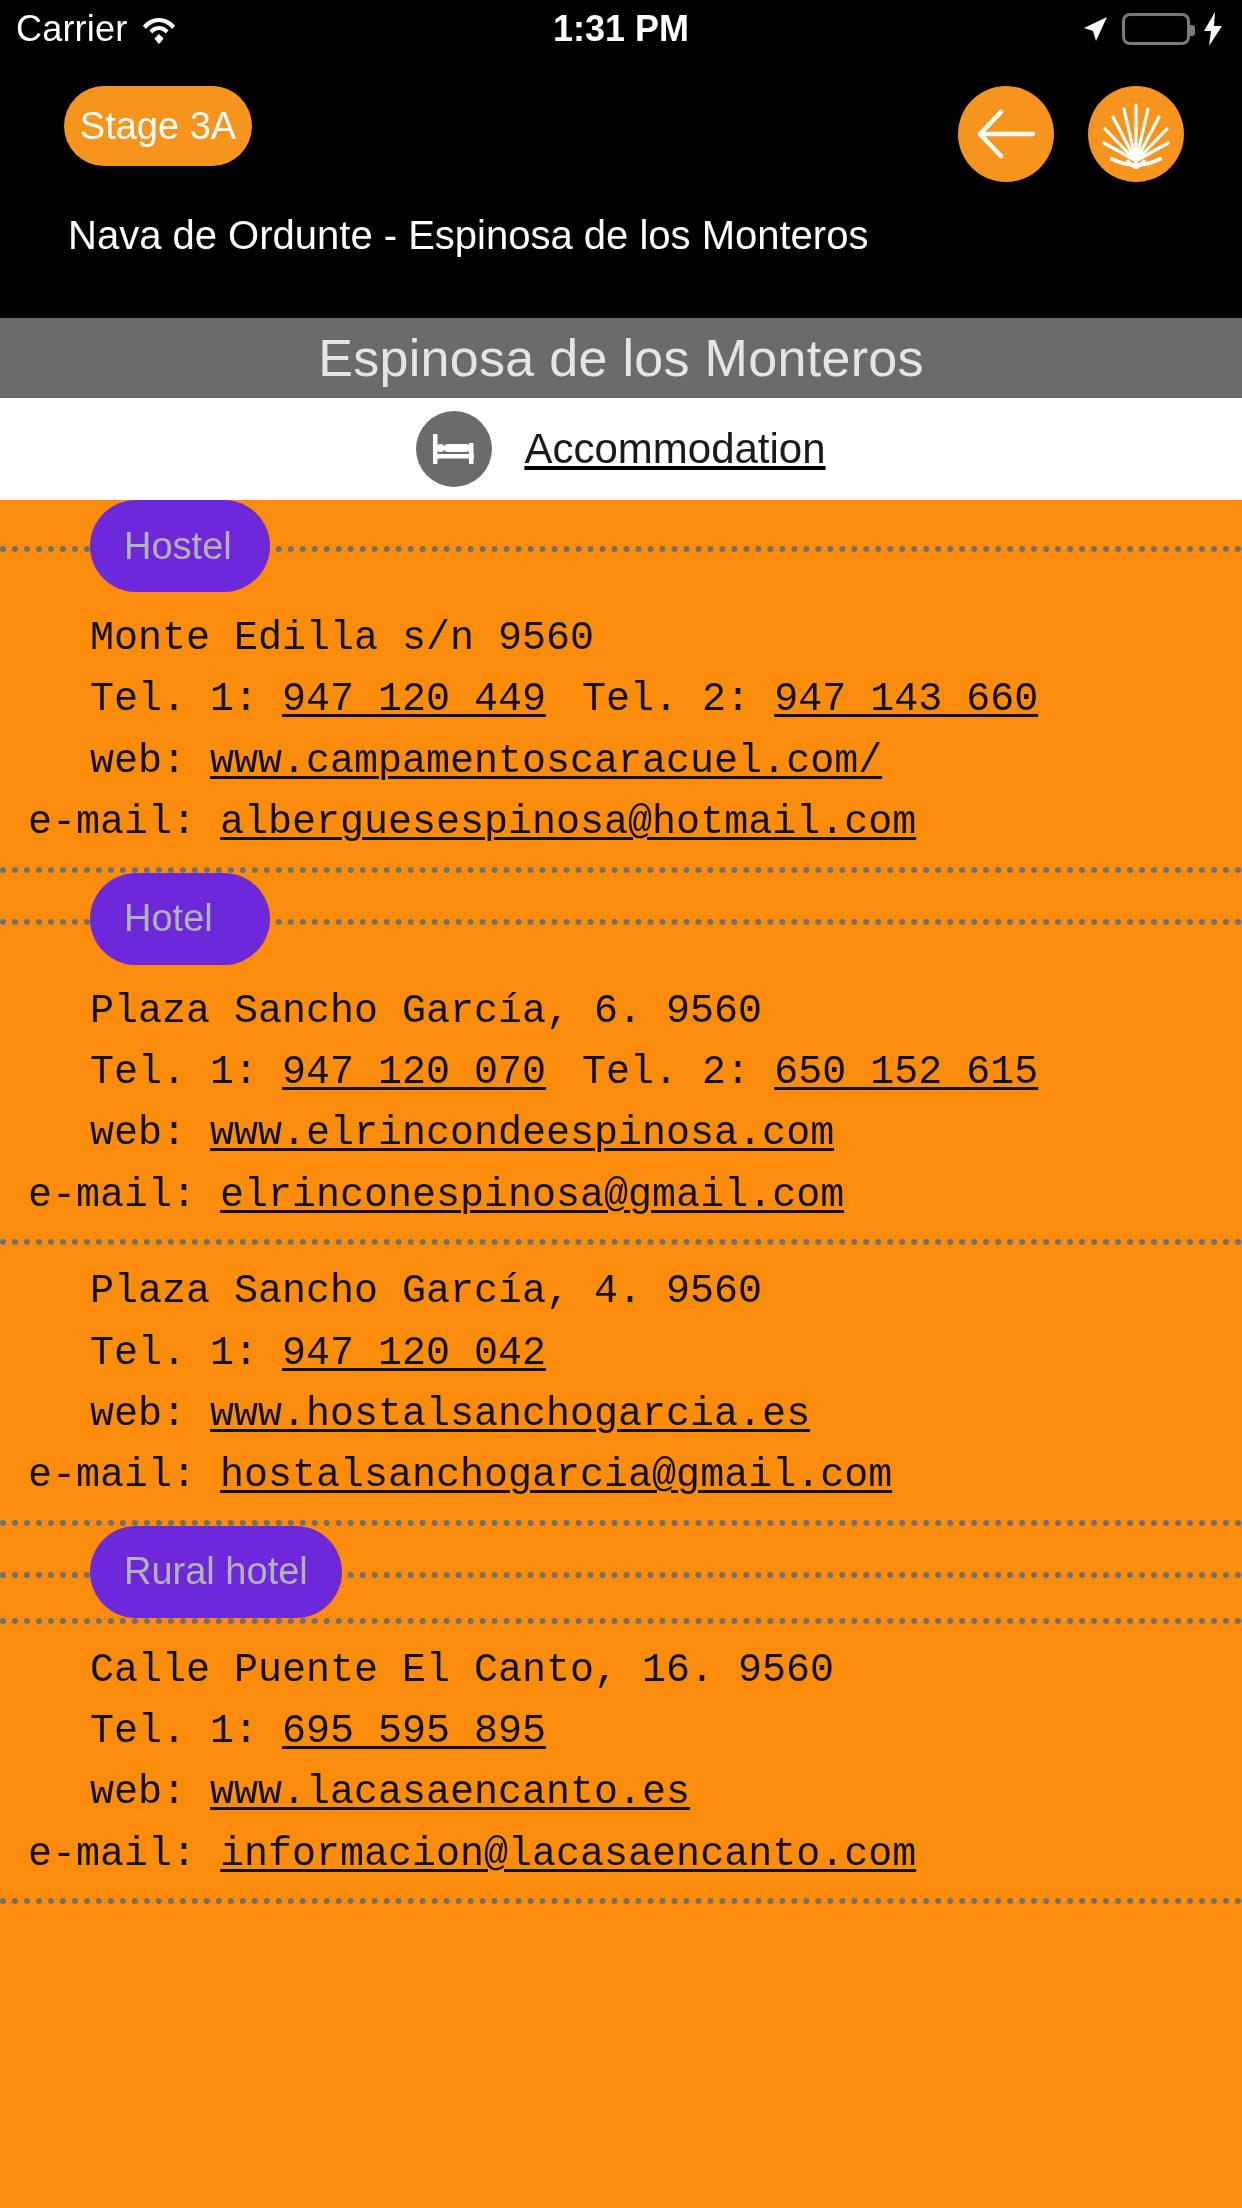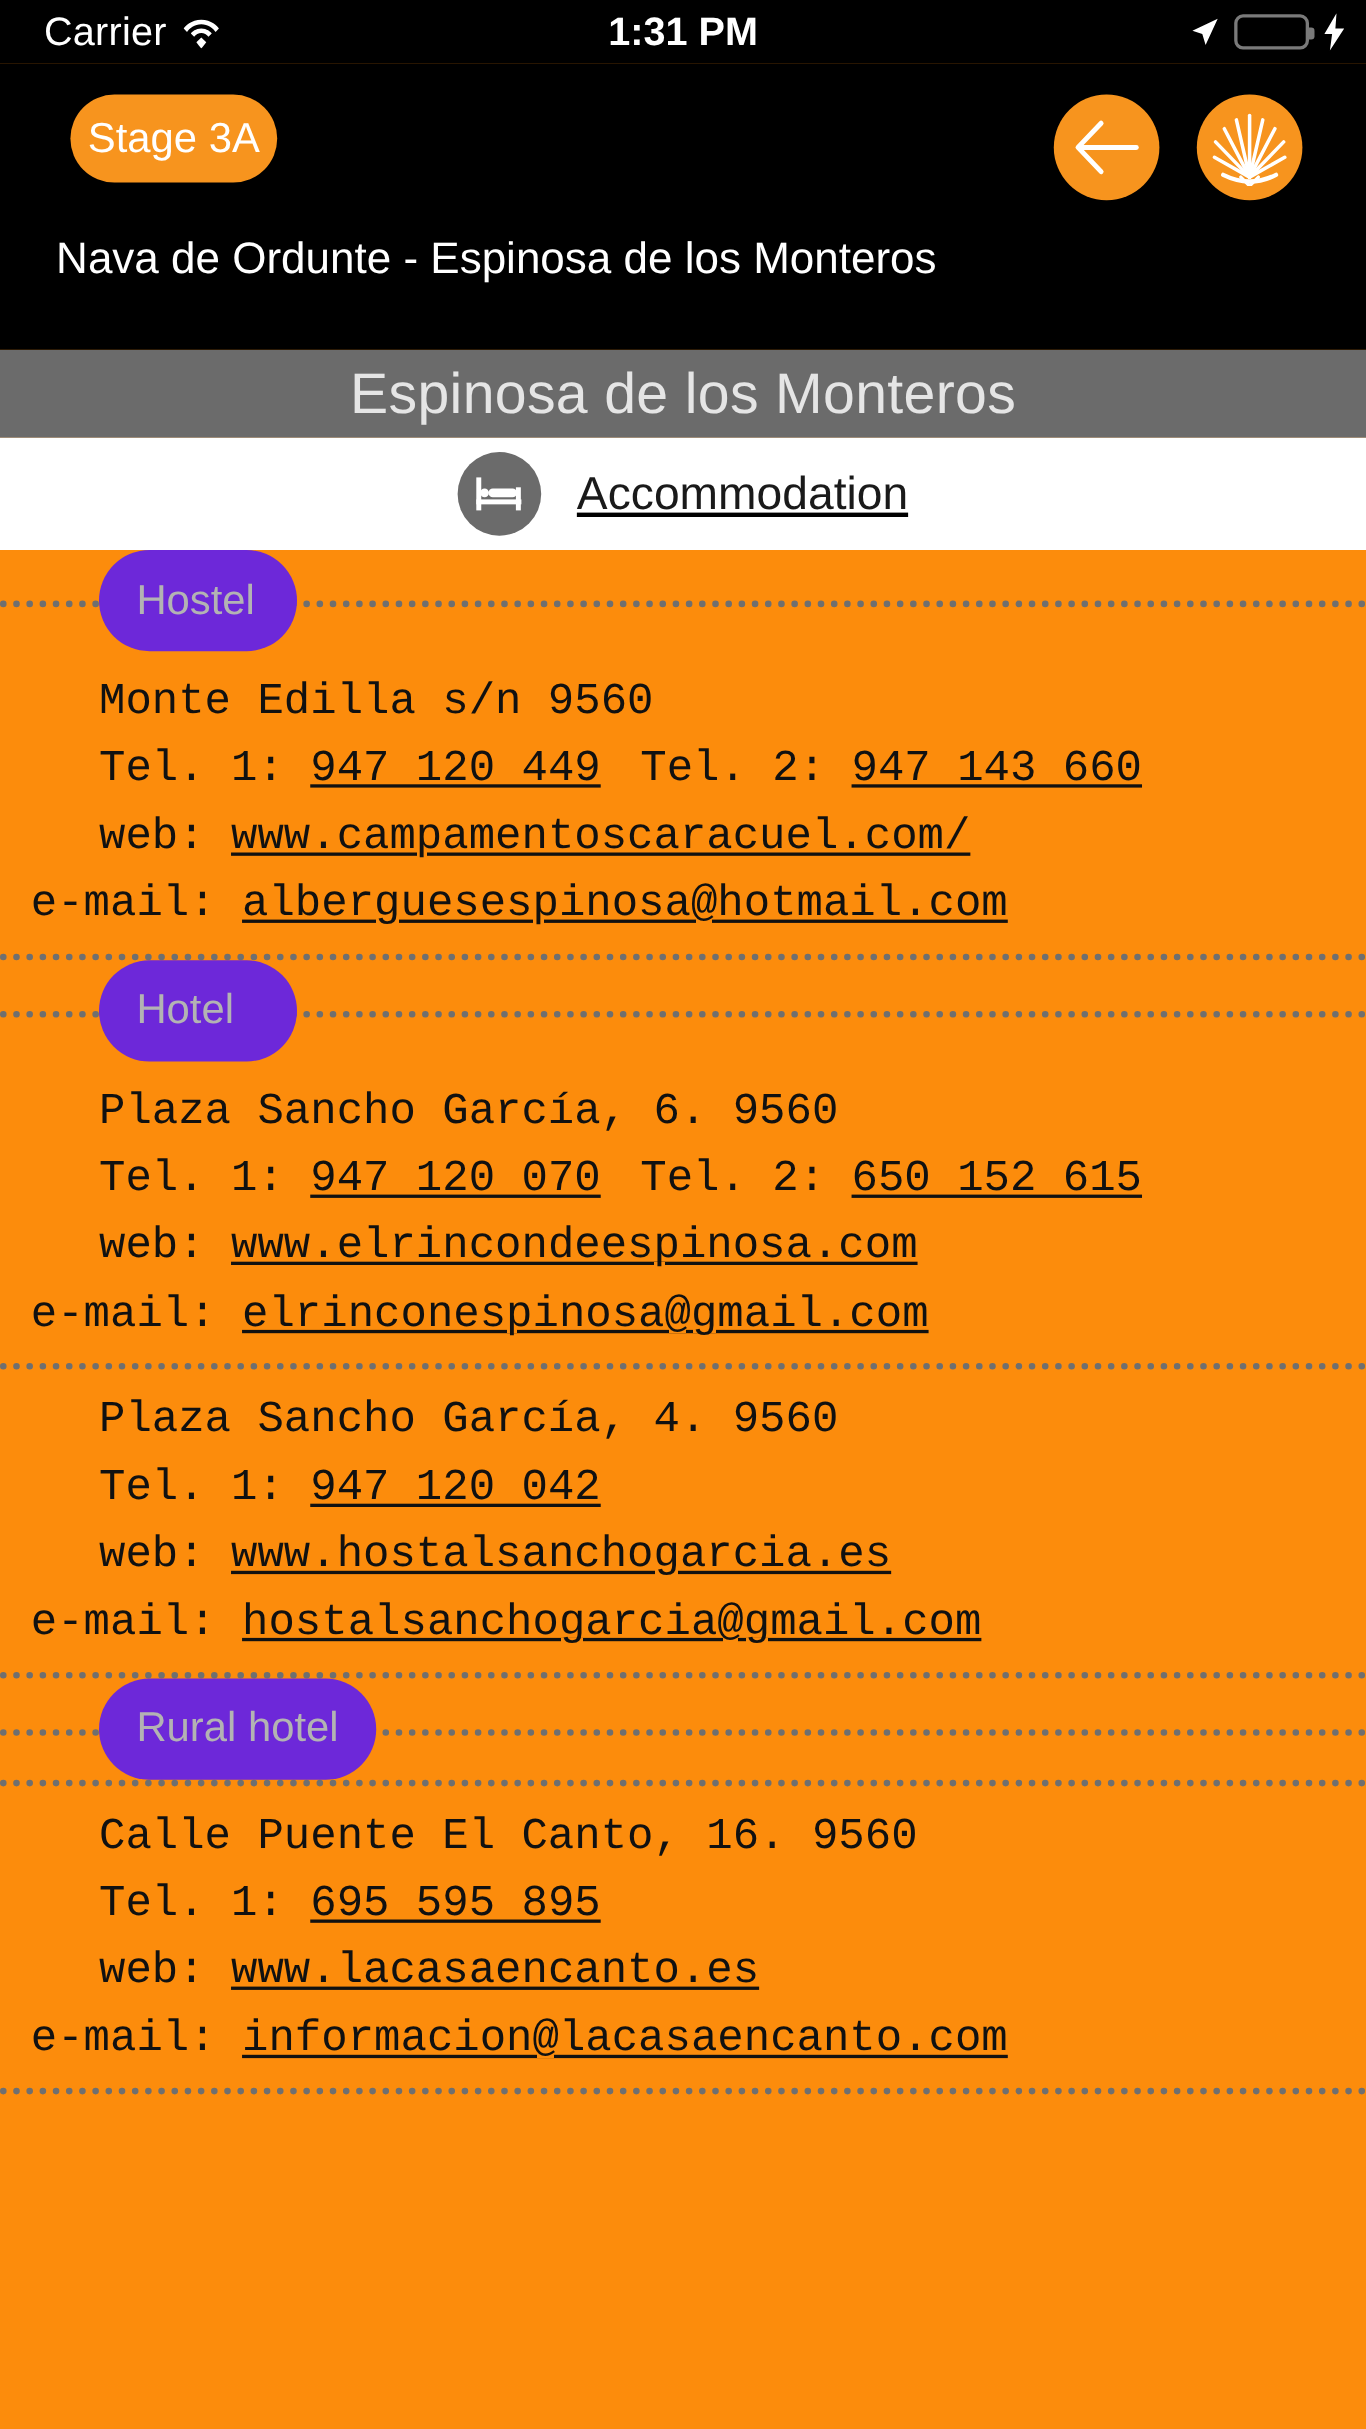--- a/index.html
+++ b/index.html
@@ -20,21 +20,21 @@
 
   
   .statusbar {
     position: relative;
     height: 58px;
     background: #000;
     color: #fff;
   }
   .sb-left {
     position: absolute;
-    left: 40px; top: 0;
+    left: 16px; top: 0;
     height: 58px;
     display: flex; align-items: center; gap: 14px;
   }
   .sb-carrier { font-size: 36px; letter-spacing: .2px; }
   .wifi-icon { display:block; width: 36px; height: 30px; }
   .sb-center {
     position: absolute; left: 0; right: 0; top: 0; height: 58px;
     display: flex; align-items: center; justify-content: center;
     font-size: 36px; font-weight: 600;
   }
@@ -83,21 +83,21 @@
     border-radius: 50%;
     display: flex; align-items: center; justify-content: center;
     cursor: pointer;
   }
   .back-btn { right: 188px; }
   .shell-btn { right: 58px; }
   .back-arrow { display:block; width: 62px; height: 56px; }
   .shell-icon { display:block; width: 76px; height: 70px; }
   .nav-subtitle {
     position: absolute;
-    left: 51px; top: 155px;
+    left: 68px; top: 155px;
     color: #fff;
     font-size: 40px;
     white-space: nowrap;
   }
 
   
   .place-bar {
     height: 80px;
     background: #6B6B6B;
     display: flex; align-items: center; justify-content: center;

